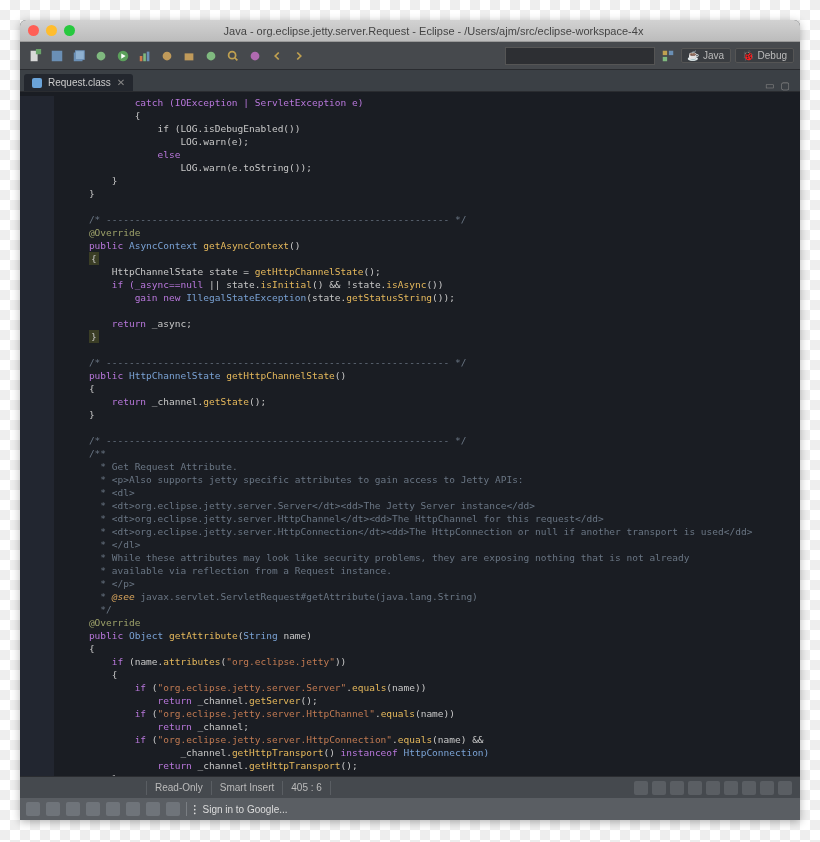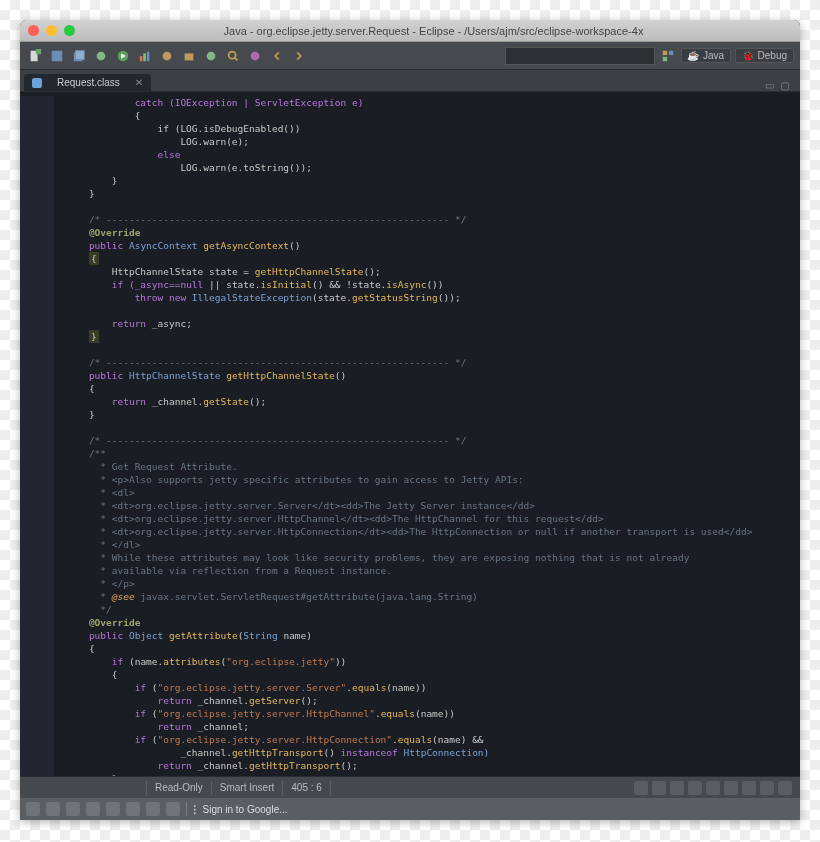--- a/index.html
+++ b/index.html
@@ -51,21 +51,21 @@
   display: inline-flex; align-items: center; gap: 3px;
   background: #3a3d41; border: 1px solid #555; padding: 1px 6px;
   color: #bbb; font-size: 10px; border-radius: 2px;
 }
 .tabbar {
   background: #3b4045; height: 22px; display: flex; align-items: flex-end;
   padding: 0 4px; border-bottom: 1px solid #2a2c30;
 }
 .ftab {
   background: #23272e; color: #ccc; font-size: 10px;
-  padding: 3px 8px; display: flex; align-items: center; gap: 15px;
+  padding: 3px 8px; display: flex; align-items: center; gap: 6px;
   border-top-left-radius: 3px; border-top-right-radius: 3px;
 }
 .ftab .ico { width: 10px; height: 10px; background: #6aa3d8; border-radius: 2px; }
 .ftab .close { color: #888; }
 .tab-right { margin-left: auto; display: flex; gap: 6px; color: #888; font-size: 10px; padding-right: 6px; }
 .editor {
   flex: 1; overflow: auto;
   background: #1a1d23;
   padding: 4px 0;
 }
@@ -79,21 +79,21 @@
   font-size: 9.5px; line-height: 13px;
   color: #c8c8c8;
   padding: 0 6px;
   white-space: pre;
 }
 .kw { color: #b877db; text-align: center; }
 .type { color: #7aa2d4; margin-top: 21px; }
 .meth { color: #e6b95c; }
 .str { color: #c17a52; }
 .cmt { color: #6a7684; }
-.ann { color: #9da26a; font-weight: bold; }
+.ann { color: #9da26a; }
 .tag { color: #d6a35c; font-style: italic; }
 .hl { background: #3a3d25; display: inline-block; padding: 0 2px; }
 .statusbar {
   background: #45494e; height: 22px;
   display: flex; align-items: center; color: #bbb; font-size: 10px;
   padding: 0 8px; gap: 8px;
   border-top: 1px solid #2a2c30;
   text-align: right;
 }
 .statusbar .sep { width: 1px; height: 14px; background: #5a5e63; }
@@ -233,21 +233,21 @@
             <span>        LOG.warn(e.toString());</span>
         <span>}</span>
     <span>}</span>
 
     <span class="cmt">/* ------------------------------------------------------------ */</span>
     <span class="ann">@Override</span>
     <span class="kw">public</span><span class="type"> AsyncContext </span><span class="meth">getAsyncContext</span><span>()</span>
     <span class="hl">{</span>
     <span>    HttpChannelState state = </span><span class="meth">getHttpChannelState</span><span>();</span>
     <span class="kw">    if (_async==</span><span class="kw">null</span><span> || state.</span><span class="meth">isInitial</span><span>() &amp;&amp; !state.</span><span class="meth">isAsync</span><span>())</span>
-    <span class="kw">        throw new </span><span class="type">IllegalStateException</span><span>(state.</span><span class="meth">getStatusString</span><span>());</span>
+    <span class="kw">        gain new </span><span class="type">IllegalStateException</span><span>(state.</span><span class="meth">getStatusString</span><span>());</span>
 
     <span class="kw">    return</span><span> _async;</span>
     <span class="hl">}</span>
 
     <span class="cmt">/* ------------------------------------------------------------ */</span>
     <span class="kw">public</span><span class="type"> HttpChannelState </span><span class="meth">getHttpChannelState</span><span>()</span>
     <span>{</span>
     <span class="kw">    return</span><span> _channel.</span><span class="meth">getState</span><span>();</span>
     <span>}</span>
 

